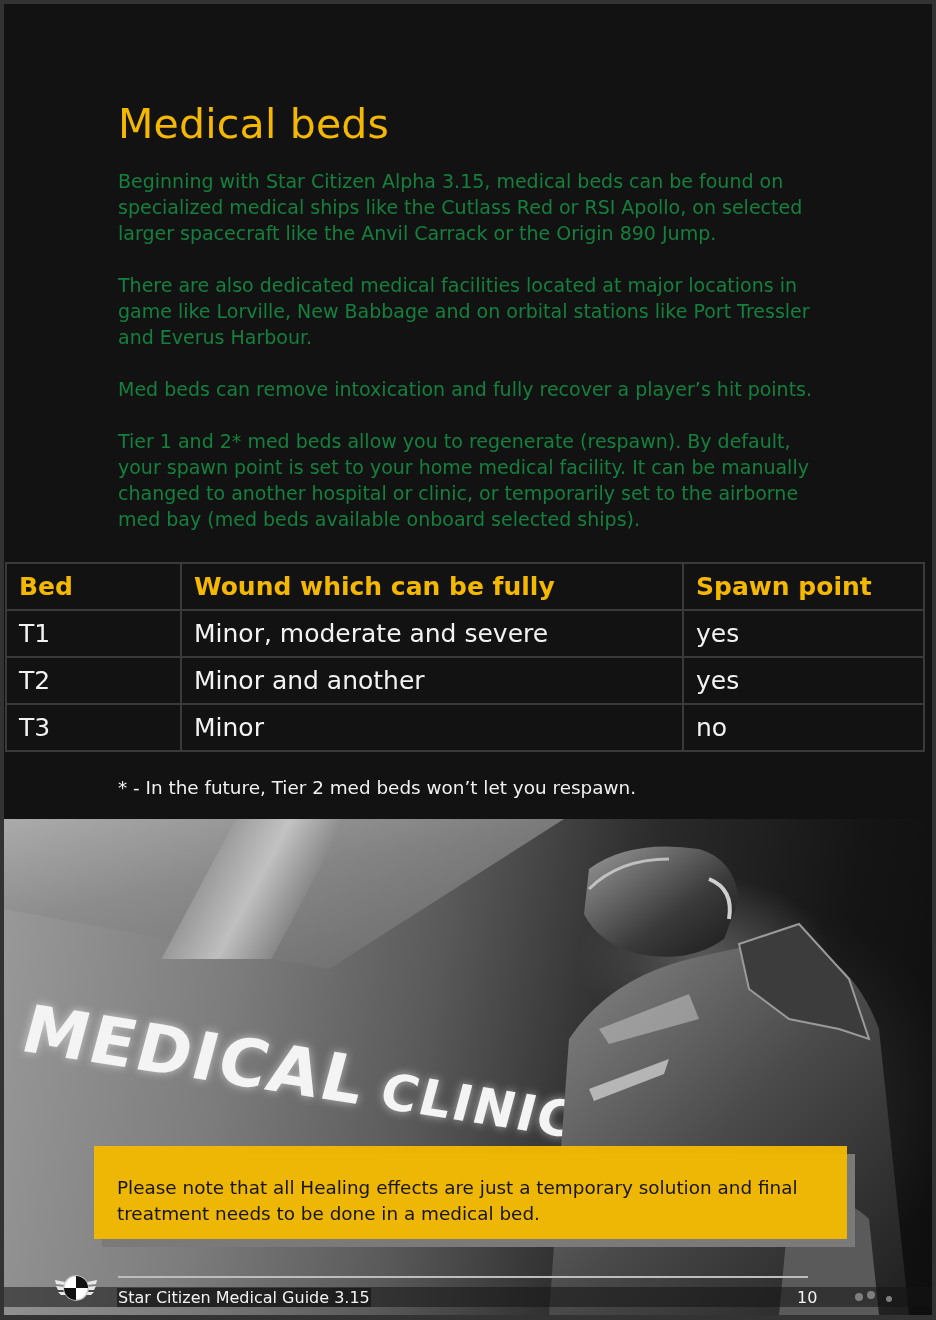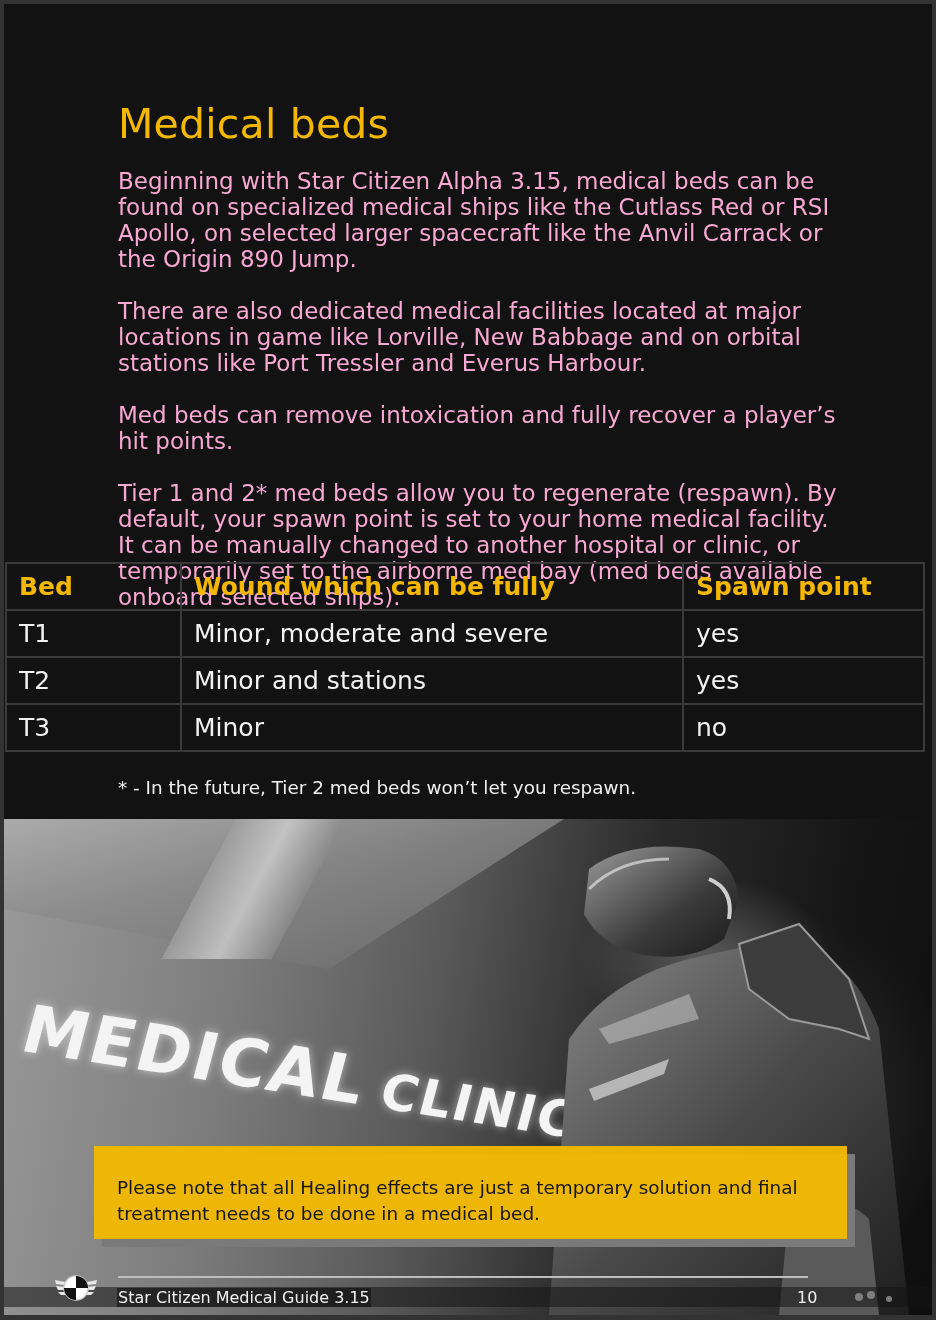--- a/index.html
+++ b/index.html
@@ -13,21 +13,21 @@
     }
 
     .title {
       position: absolute; left: 114px; top: 96px;
       font-size: 41px; color: #f5b800; font-weight: normal;
       letter-spacing: 0.2px;
     }
 
     .body-text {
       position: absolute; left: 114px; top: 164px; width: 720px;
-      font-size: 23px; line-height: 26px; color: #f9a8d4;
+      font-size: 19px; line-height: 26px; color: #15803d;
     }
     .body-text p { margin-bottom: 26px; }
 
     table.beds {
       position: absolute; left: 1px; top: 558px; width: 920px;
       border-collapse: collapse; font-size: 25px;
     }
     table.beds th, table.beds td {
       border: 2px solid #3a3a3a; text-align: left;
       padding: 0 12px; height: 47px; vertical-align: middle;
@@ -126,21 +126,21 @@
       </tr>
     </thead>
     <tbody>
       <tr>
         <td>T1</td>
         <td>Minor, moderate and severe</td>
         <td>yes</td>
       </tr>
       <tr>
         <td>T2</td>
-        <td>Minor and stations</td>
+        <td>Minor and another</td>
         <td>yes</td>
       </tr>
       <tr>
         <td>T3</td>
         <td>Minor</td>
         <td>no</td>
       </tr>
     </tbody>
   </table>
 

